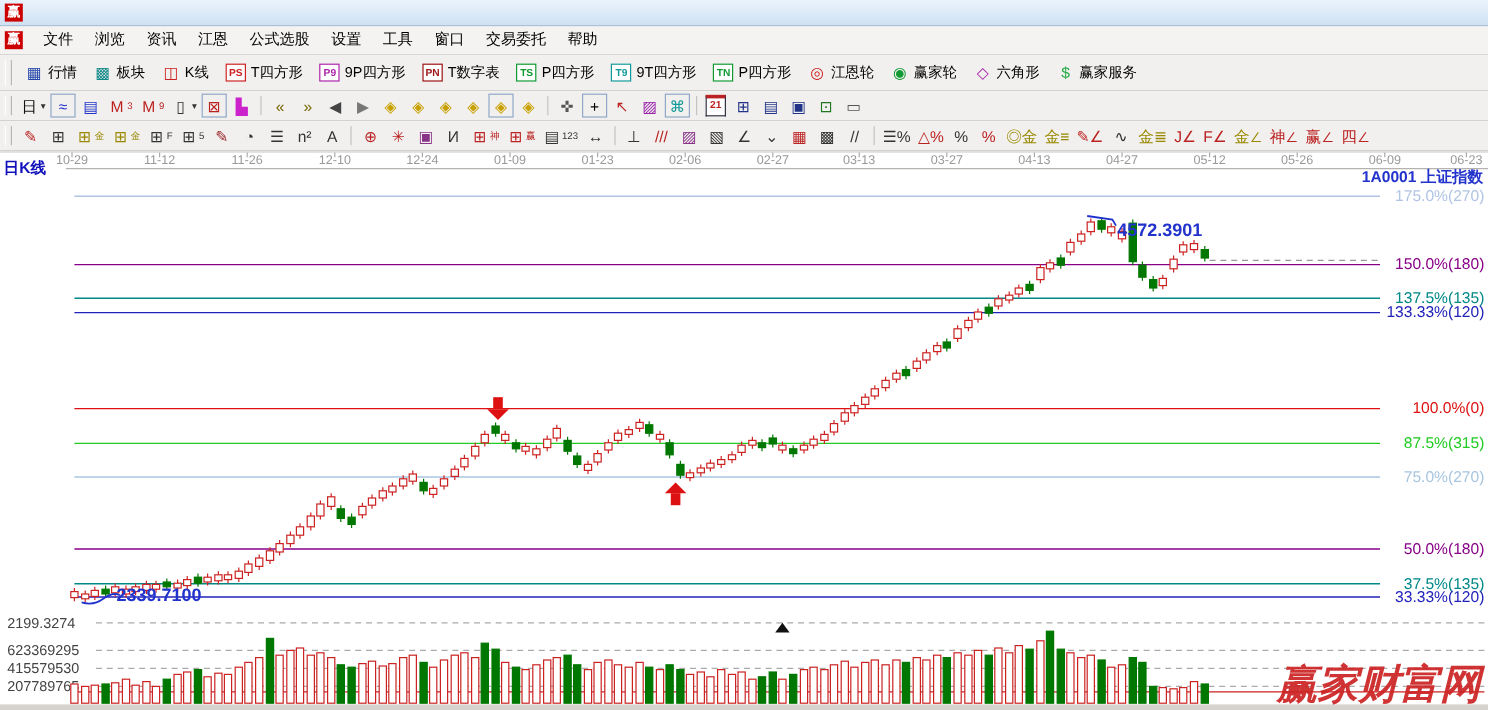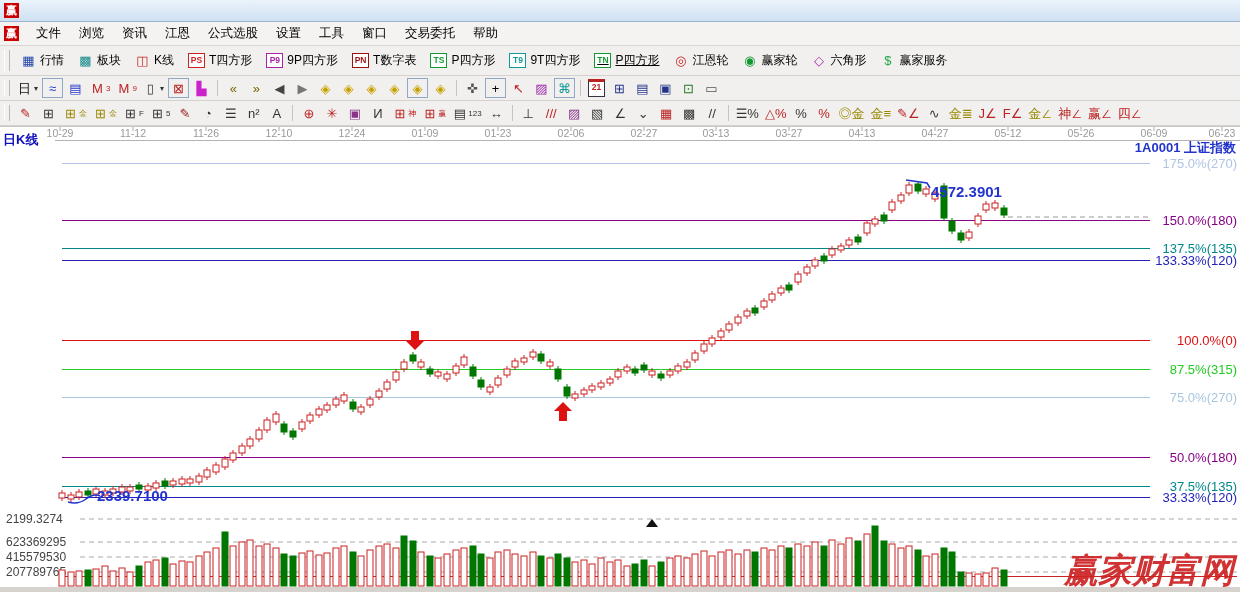--- a/index.html
+++ b/index.html
@@ -91,21 +91,21 @@
         <span>T数字表</span>
       </button>
       <button class="tb1-btn" style="background: transparent; font: inherit; border: 1px solid transparent;">
         <span class="badge" style="color: rgb(17, 153, 51);">TS</span>
         <span>P四方形</span>
       </button>
       <button class="tb1-btn" style="background: transparent; font: inherit; border: 1px solid transparent;">
         <span class="badge" style="color: rgb(17, 153, 153);">T9</span>
         <span>9T四方形</span>
       </button>
-      <button class="tb1-btn" style="background: transparent; font: inherit; border: 1px solid transparent; text-decoration: underline;">
+      <button class="tb1-btn" style="background: transparent; font: inherit; border: 1px solid transparent;">
         <span class="badge" style="color: rgb(17, 153, 51);">TN</span>
         <span>P四方形</span>
       </button>
       <button class="tb1-btn" style="background: transparent; font: inherit; border: 1px solid transparent;">
         <span class="gicon" style="color: rgb(204, 34, 34);">◎</span>
         <span>江恩轮</span>
       </button>
       <button class="tb1-btn" style="background: transparent; font: inherit; border: 1px solid transparent;">
         <span class="gicon" style="color: rgb(17, 153, 51);">◉</span>
         <span>赢家轮</span>

